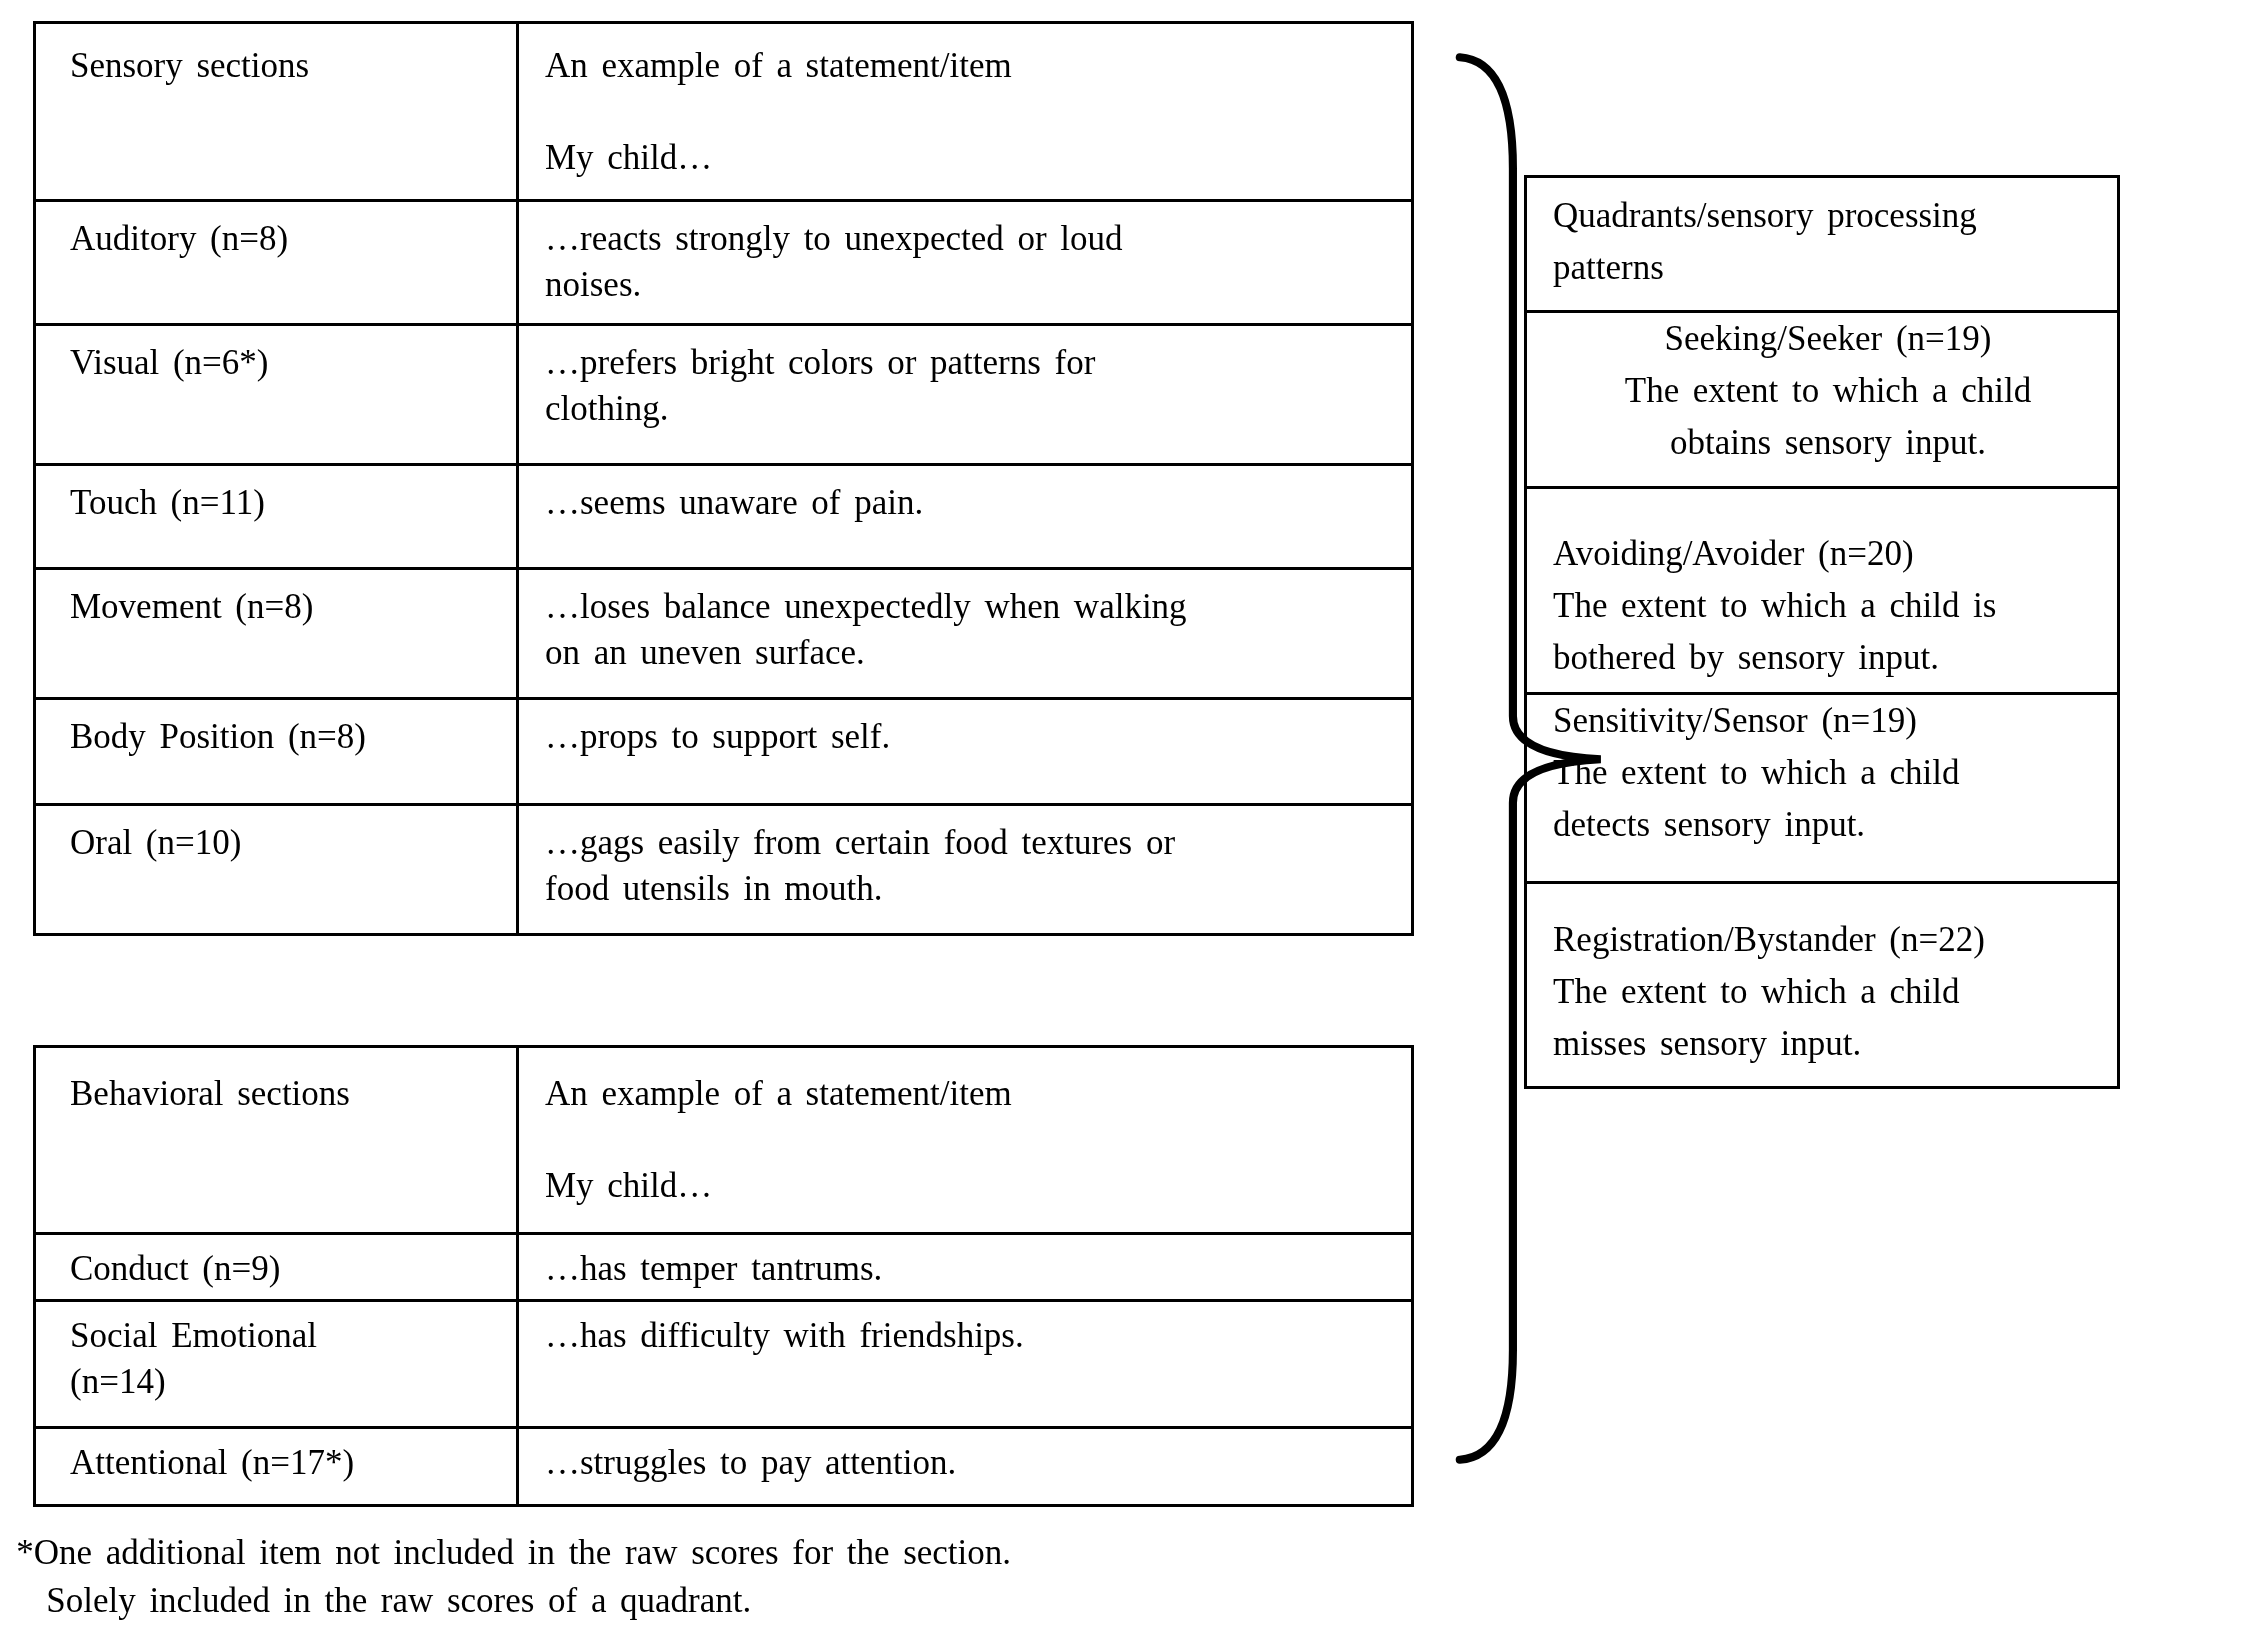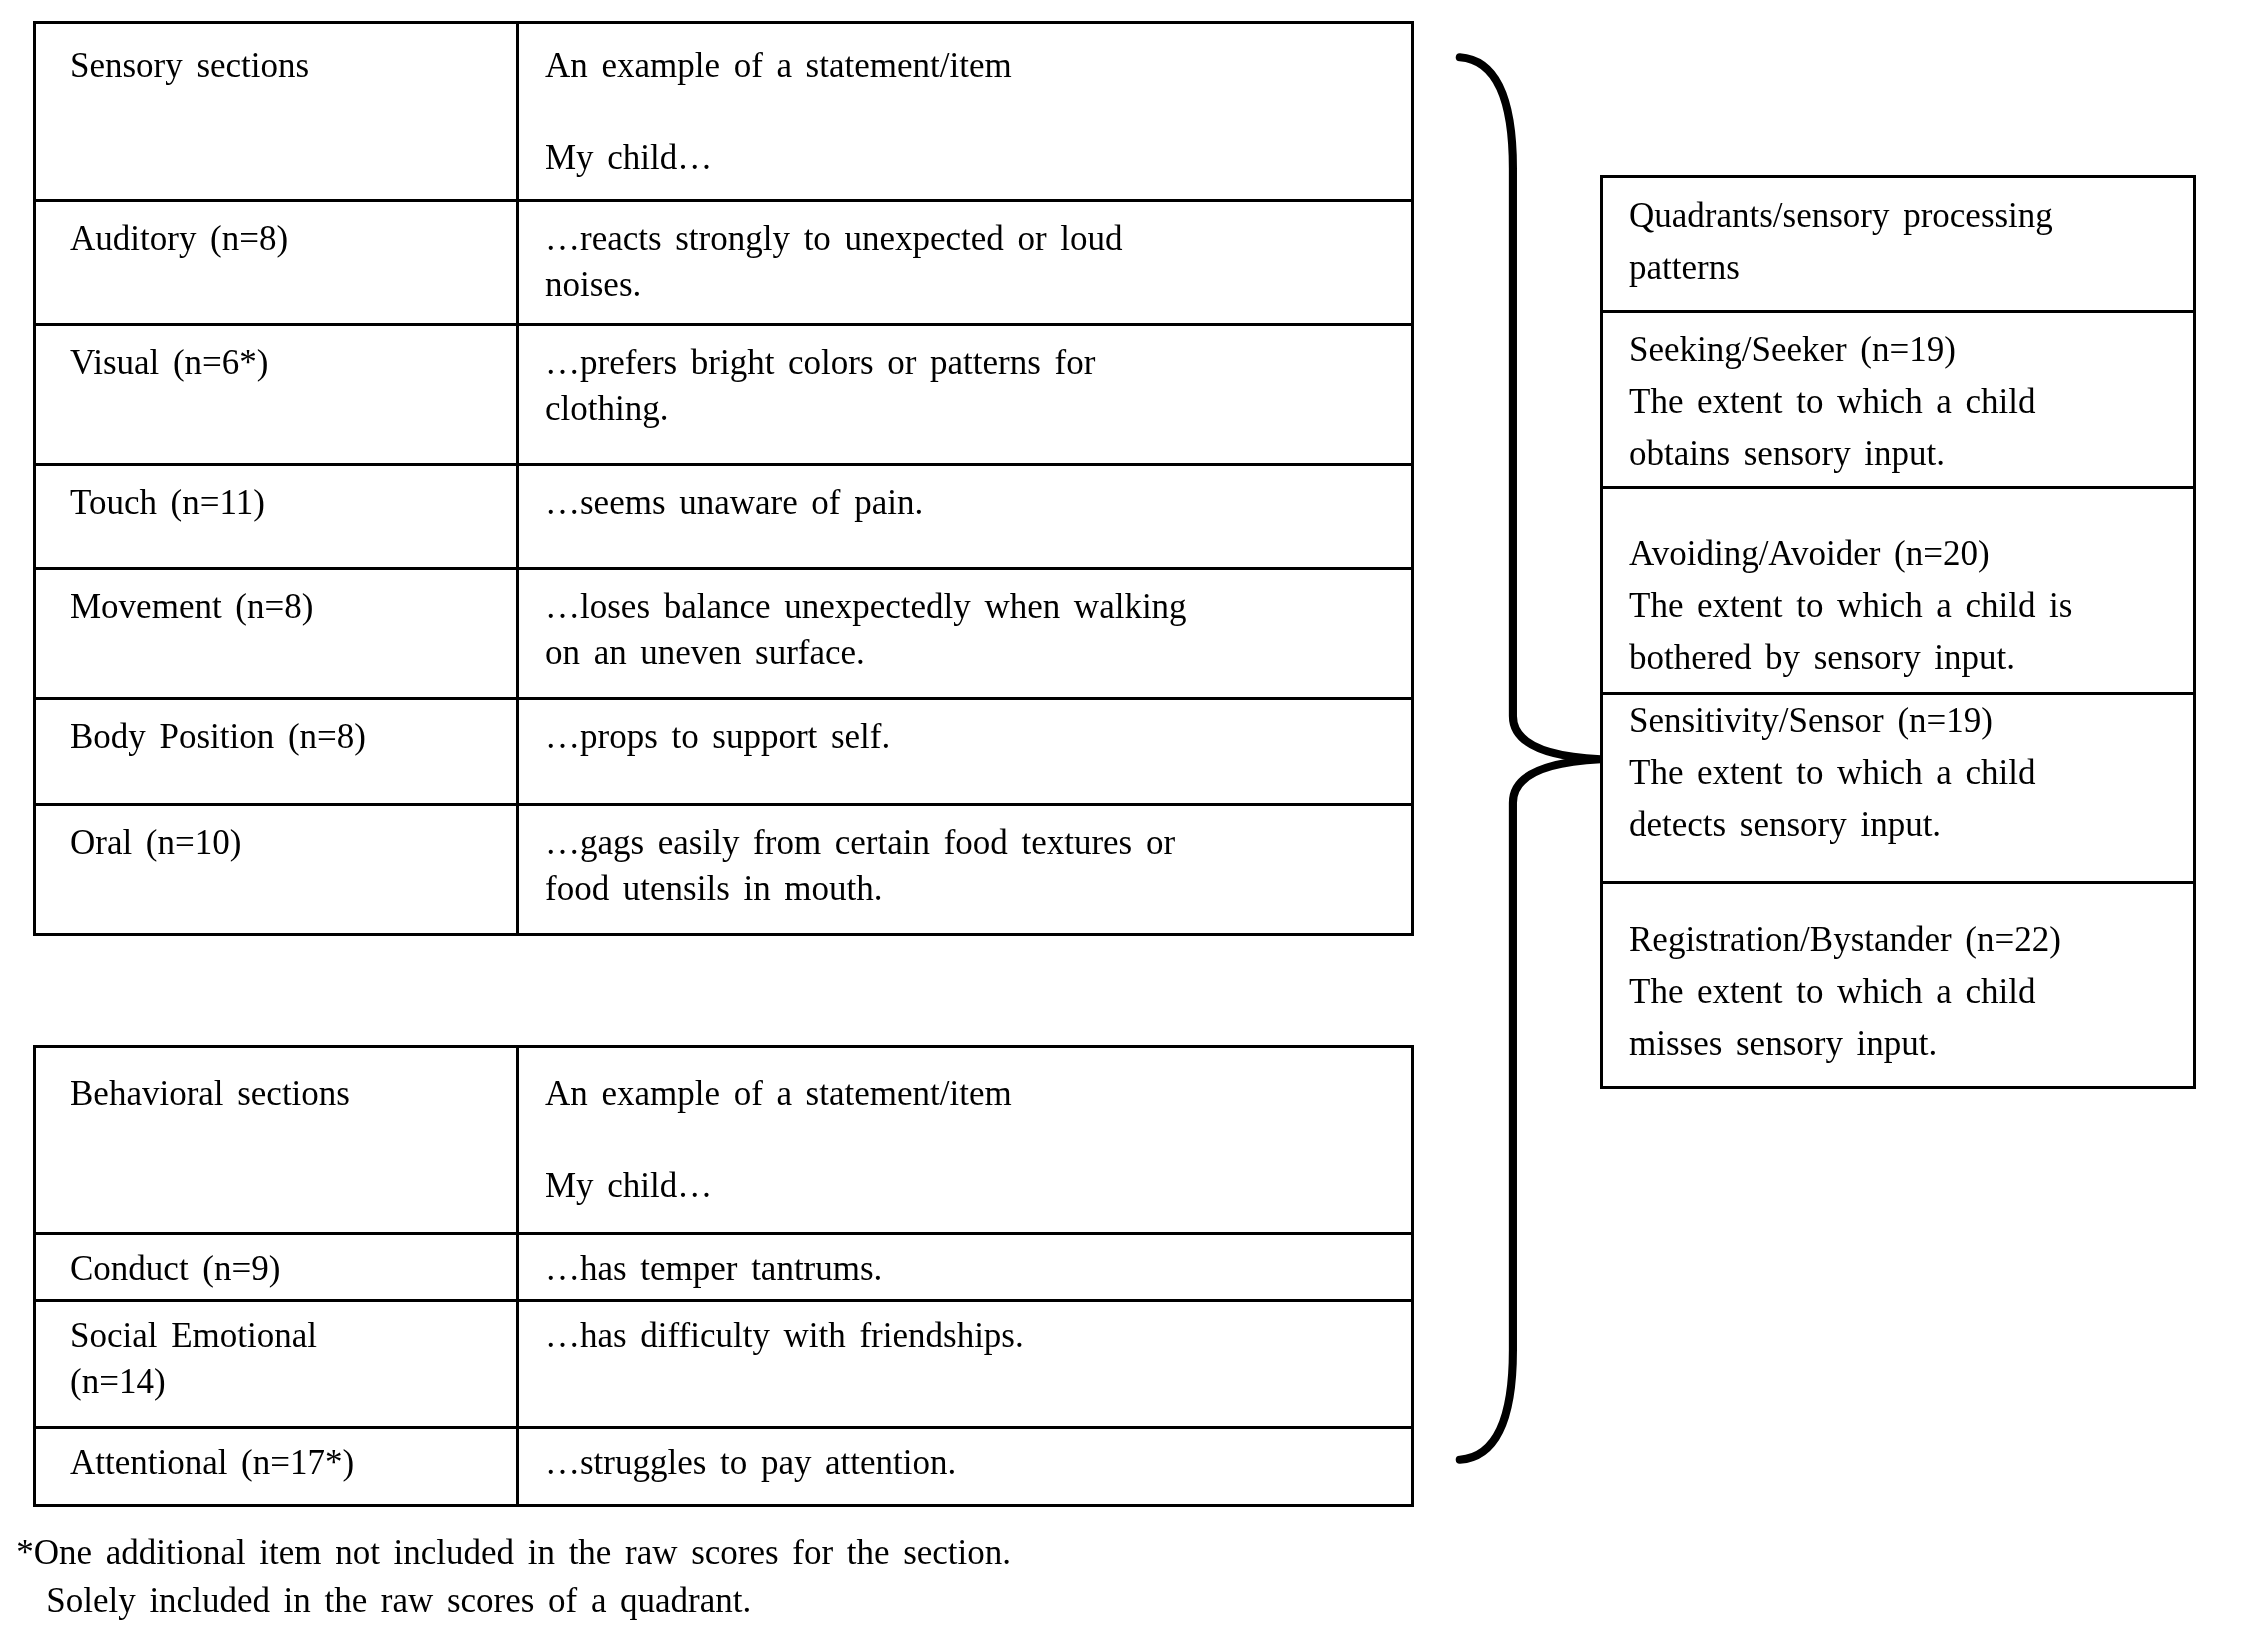--- a/index.html
+++ b/index.html
@@ -32,30 +32,30 @@
   .tbl2 td{padding:11px 22px 6.5px 34px;}
   .tbl2 td + td{padding-left:26px;}
   .tbl2 tr:nth-child(1){height:187px;}
   .tbl2 tr:nth-child(2){height:65px;}
   .tbl2 tr:nth-child(3){height:127px;}
   .tbl2 tr:nth-child(4){height:78px;}
   .tbl2 tr:first-child td{padding-top:23px;}
 
   
   .qbox{
-    position:absolute;left:1600px;top:175px;width:596px;height:914px;
+    position:absolute;left:1524px;top:175px;width:596px;height:914px;
     border:3.8px solid #000;box-sizing:border-box;
   }
   .qsec{
     box-sizing:border-box;padding-left:26px;padding-right:14px;
     line-height:52px;white-space:pre-line;overflow:hidden;
   }
   .qsec + .qsec{border-top:3.8px solid #000;}
   .qsec:nth-child(1){height:132px;padding-top:12px;}
-  .qsec:nth-child(2){height:176px;padding-top:11px;}
+  .qsec:nth-child(2){height:176px;text-align:center;}
   .qsec:nth-child(3){height:206px;padding-top:39px;}
   .qsec:nth-child(4){height:189px;}
   .qsec:nth-child(5){height:203px;padding-top:30px;}
 
   
   .brace{position:absolute;left:1411px;top:43px;}
 
   
   .footnote{position:absolute;left:16.3px;top:1529px;line-height:48px;}
   .footnote-line2{margin-left:30px;}

